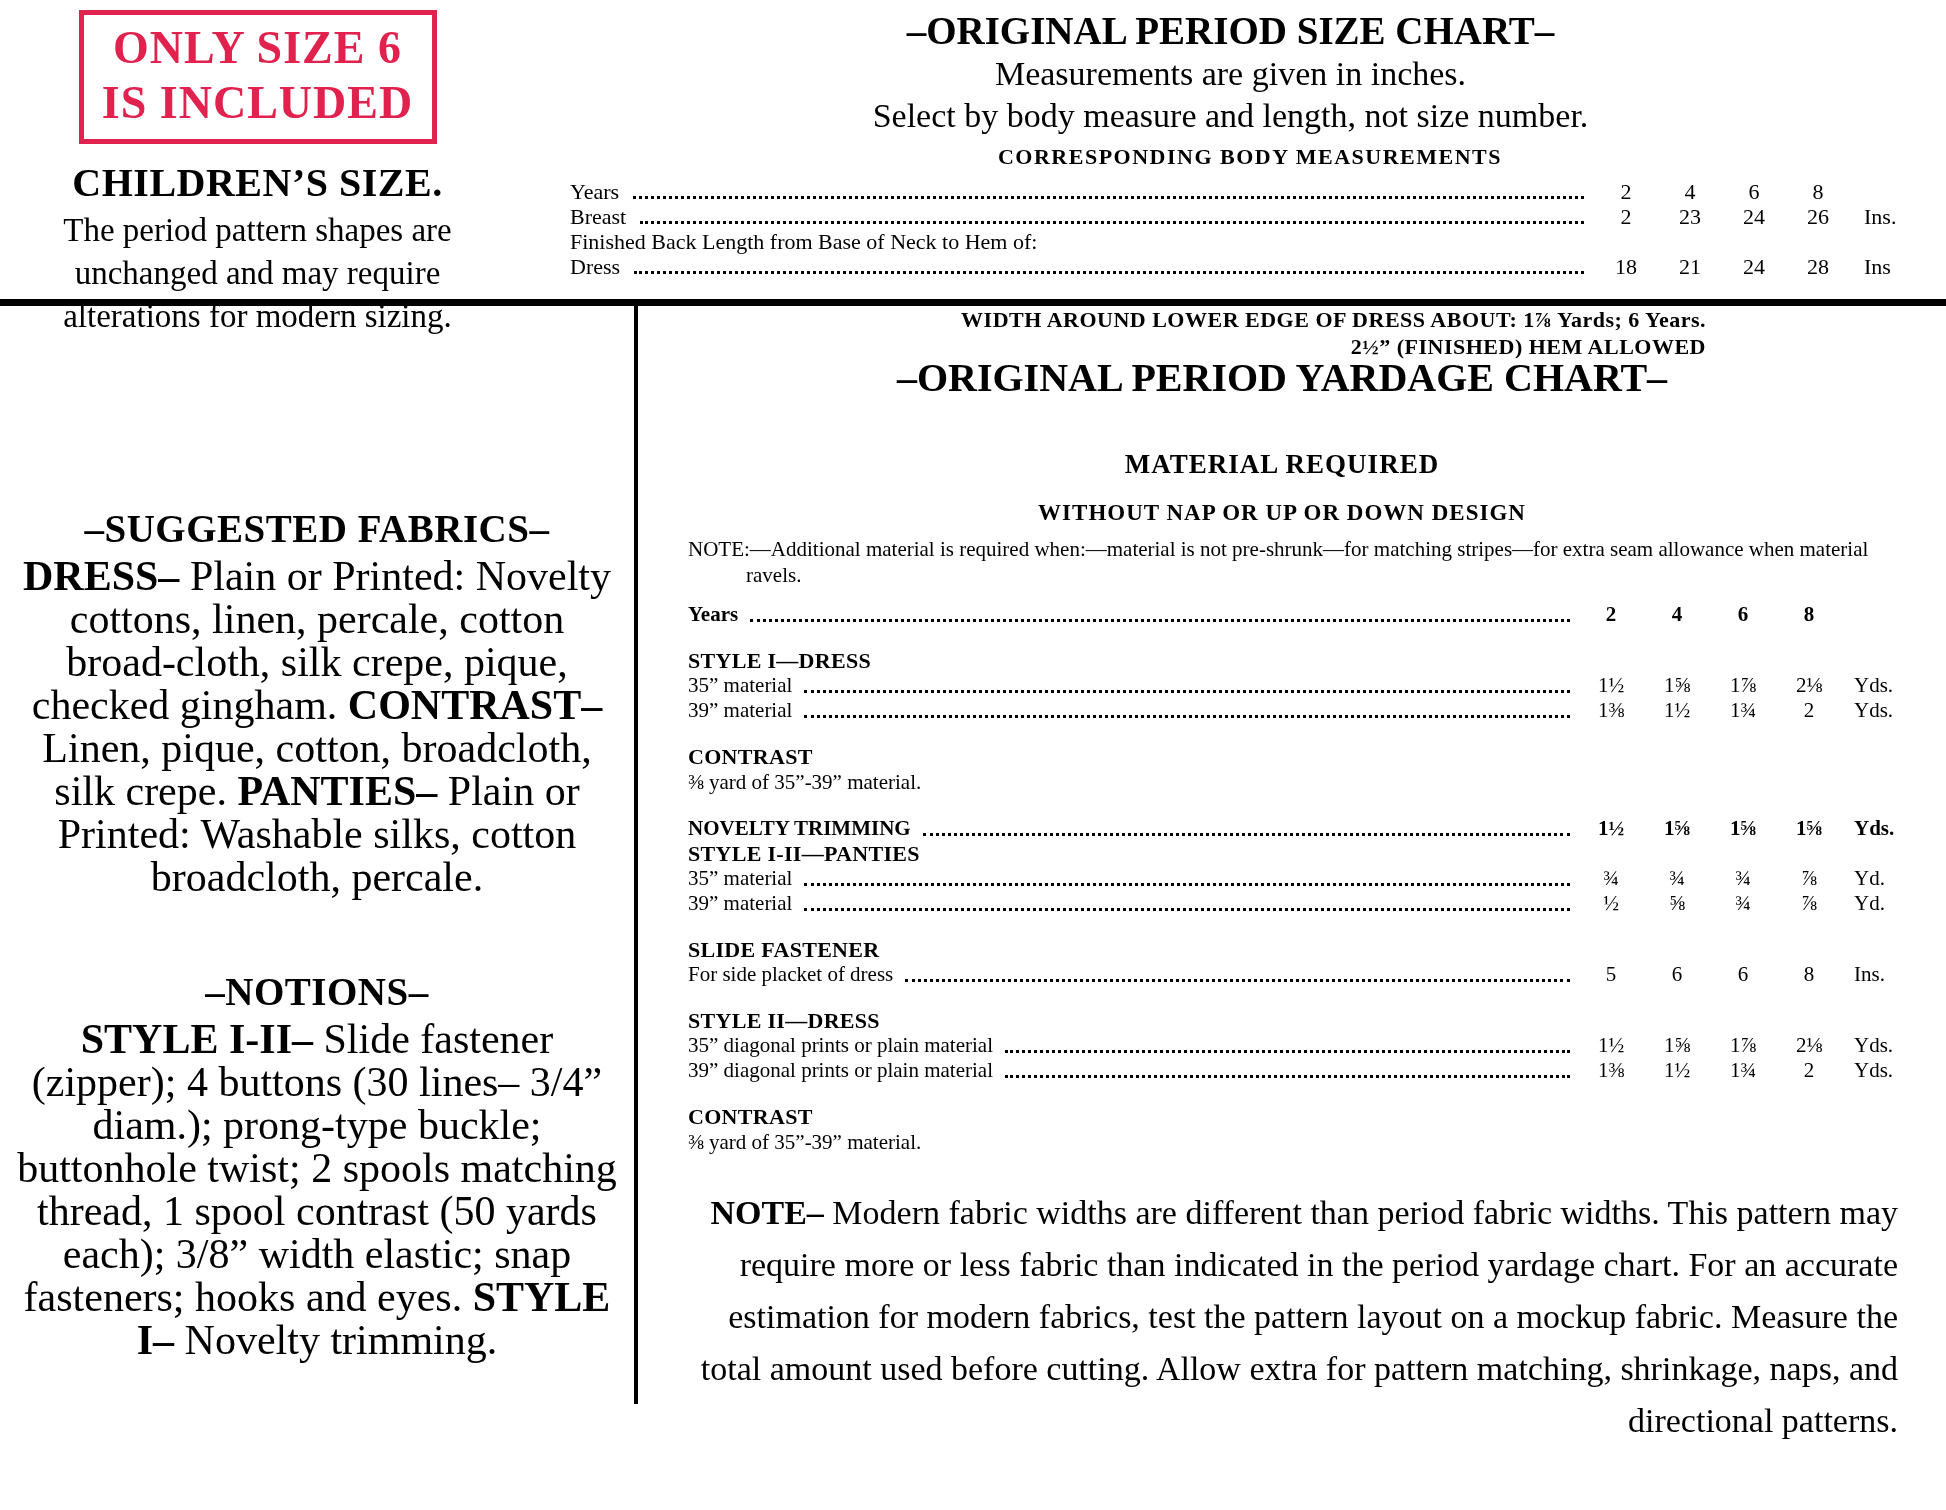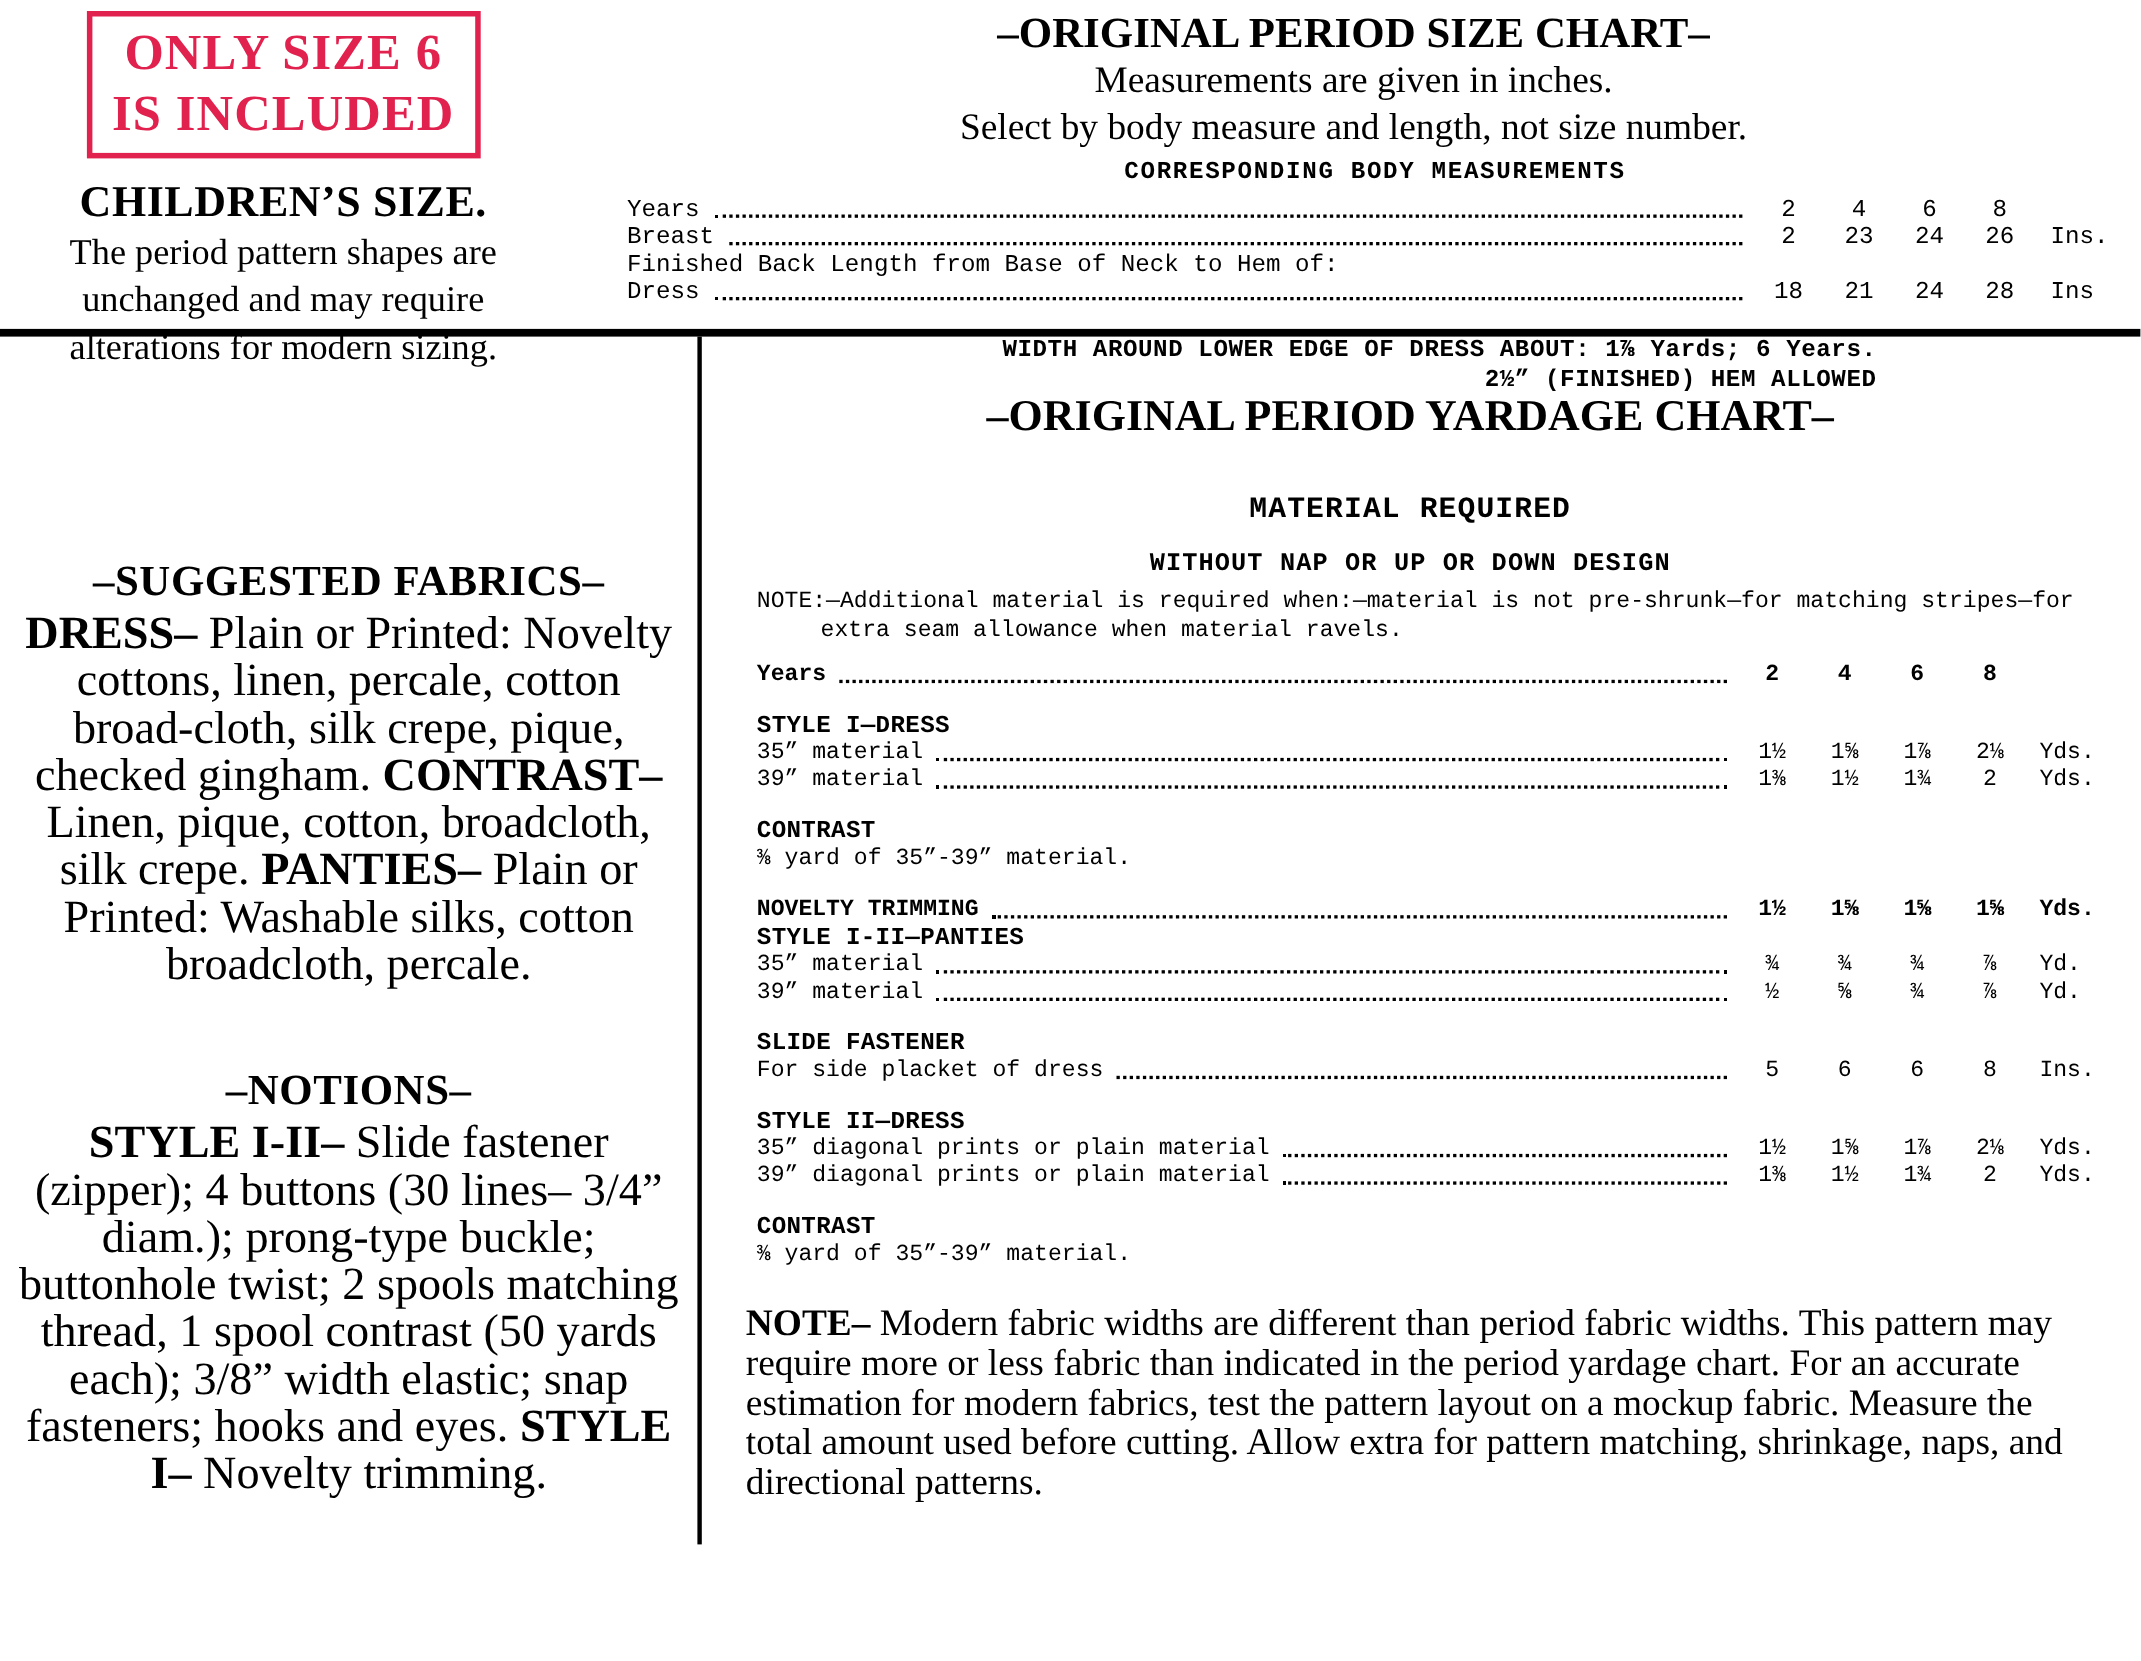--- a/index.html
+++ b/index.html
@@ -3,21 +3,21 @@
 <meta charset="utf-8">
 <style>
   :root{ --accent:#e2224e; }
   *{ margin:0; padding:0; box-sizing:border-box; }
   html,body{ background:#fff; }
   body{
     width:1946px; height:1510px; overflow:hidden;
     font-family:"Liberation Serif","DejaVu Serif",serif;
     color:#000;
   }
-  .sans{ font-family:Liberation Mono, monospace; }
+  .sans{ font-family:Liberation Serif, serif; }
 
   
   .top{ display:flex; height:299px; }
   .top-left{ flex:0 0 515px; text-align:center; padding-top:10px; }
   .badge{
     width:358px; margin:0 auto; border:5px solid var(--accent);
     color:var(--accent); font-weight:bold; font-size:46px; line-height:55px;
     padding:5px 0 9px; letter-spacing:1px;
   }
   .children-heading{ font-size:40px; font-weight:bold; margin-top:15px; letter-spacing:.5px; }
@@ -56,21 +56,21 @@
   .y-heading{ font-weight:bold; font-size:22px; line-height:25px; margin-top:21px; letter-spacing:.3px; }
   .y-heading.tight{ margin-top:0; }
   .y-plain{ line-height:26px; }
   .y-row{ display:flex; align-items:flex-end; line-height:25px; }
   .y-row.bold{ font-weight:bold; }
   .y-row.gap{ margin-top:21px; }
   .y-leader{ flex:1 1 auto; border-bottom:3px dotted #000; margin:0 8px 5px 12px; min-width:30px; }
   .ycell{ flex:0 0 66px; text-align:center; }
   .yunit{ flex:0 0 84px; text-align:left; padding-left:12px; }
 
-  .note{ font-size:34px; line-height:36px; text-align:left; margin-top:32px; padding:0 28px 0 40px; }
+  .note{ font-size:34px; line-height:52px; text-align:right; margin-top:32px; padding:0 28px 0 40px; }
 </style>
 </head>
 <body>
 
 <div class="top">
 
   <div class="top-left">
     <div class="badge">
       <div>ONLY SIZE 6</div>
       <div>IS INCLUDED</div>

